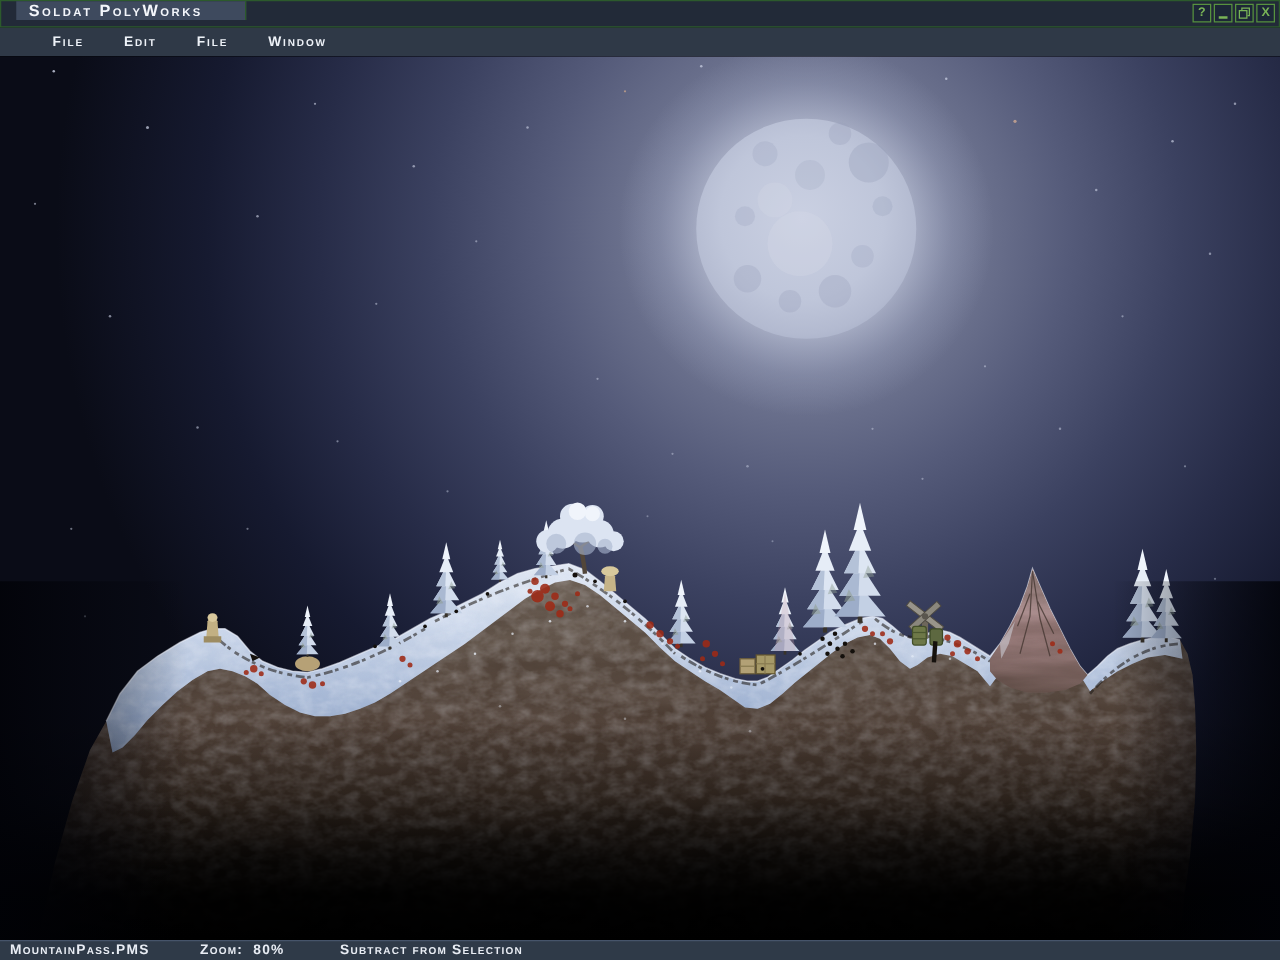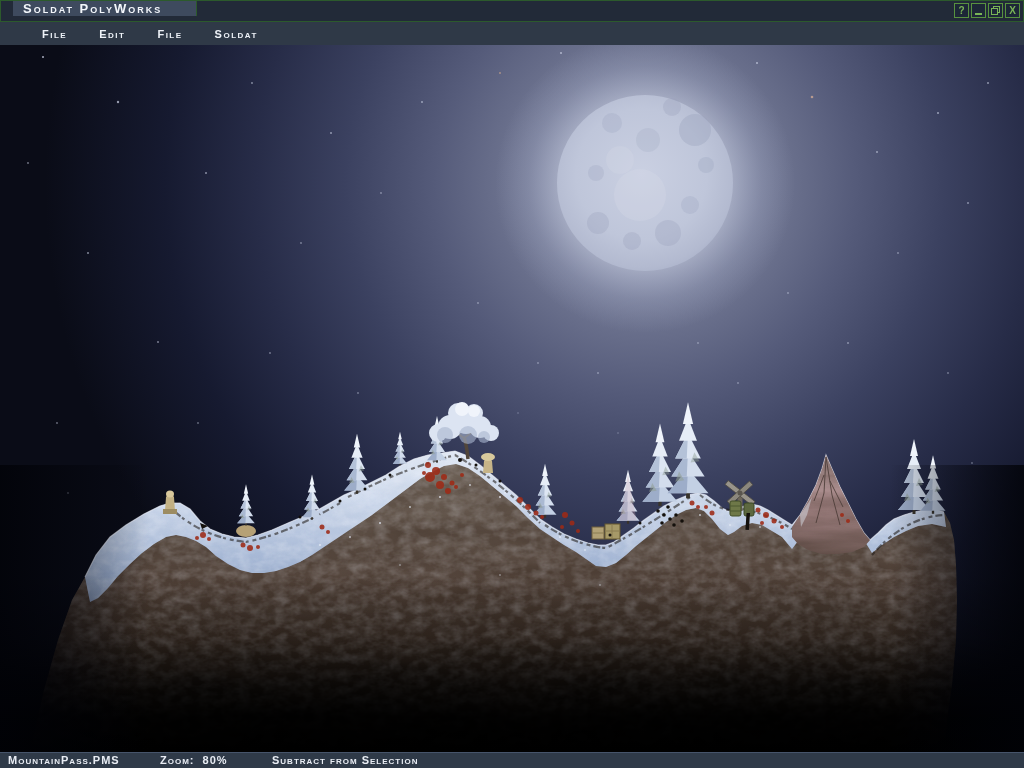--- a/index.html
+++ b/index.html
@@ -61,21 +61,21 @@
       <div class="win-btn">
         <span>X</span>
       </div>
     </div>
   </div>
 
   <div class="menubar">
     <span class="menu-item">File</span>
     <span class="menu-item">Edit</span>
     <span class="menu-item">File</span>
-    <span class="menu-item">Soldat</span>
+    <span class="menu-item">Window</span>
   </div>
 
   <div class="canvas">
     <svg width="1024" height="707" viewBox="0 0 1024 707" xmlns="http://www.w3.org/2000/svg" xmlns:xlink="http://www.w3.org/1999/xlink">
       <defs>
         <radialGradient id="skyGrad" gradientUnits="userSpaceOnUse" cx="645" cy="138" r="600">
           <stop offset="0" stop-color="#9298b0"></stop>
           <stop offset="0.10" stop-color="#888ea6"></stop>
           <stop offset="0.22" stop-color="#6e7490"></stop>
           <stop offset="0.35" stop-color="#555b7a"></stop>

